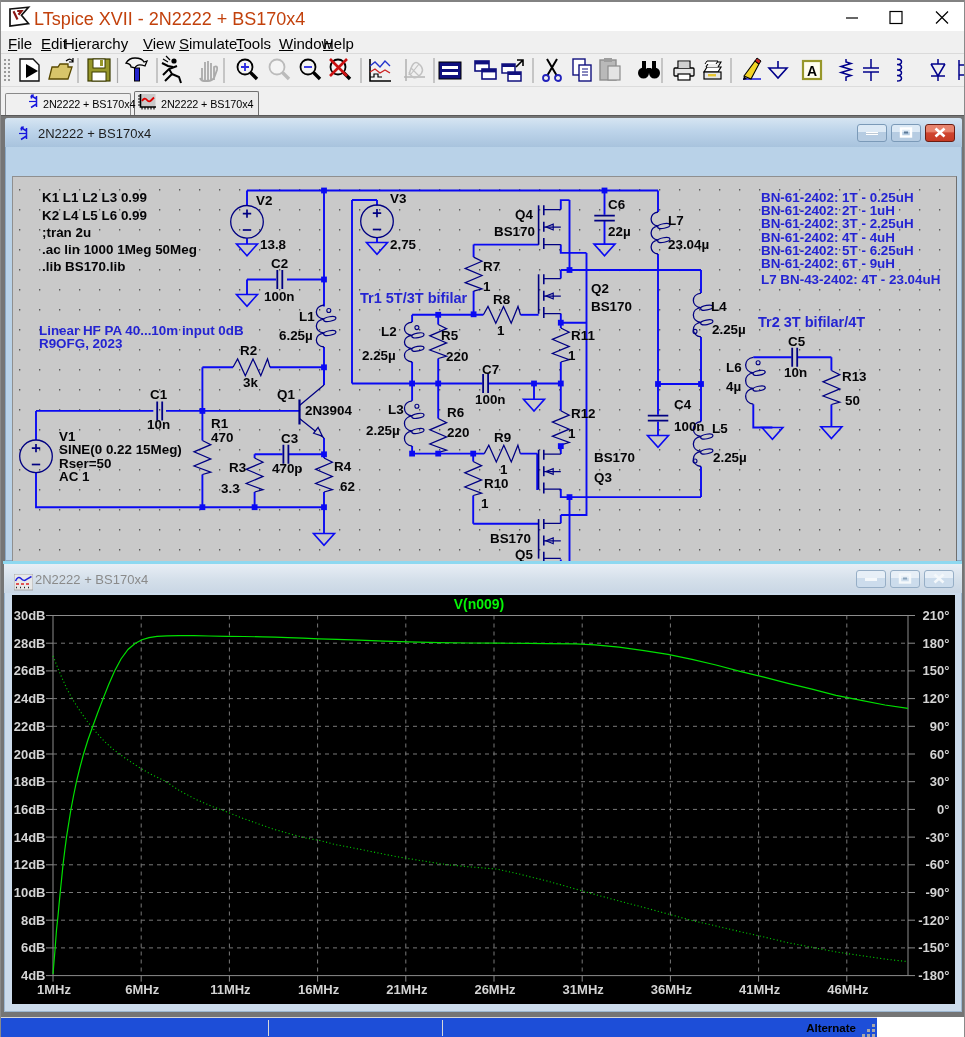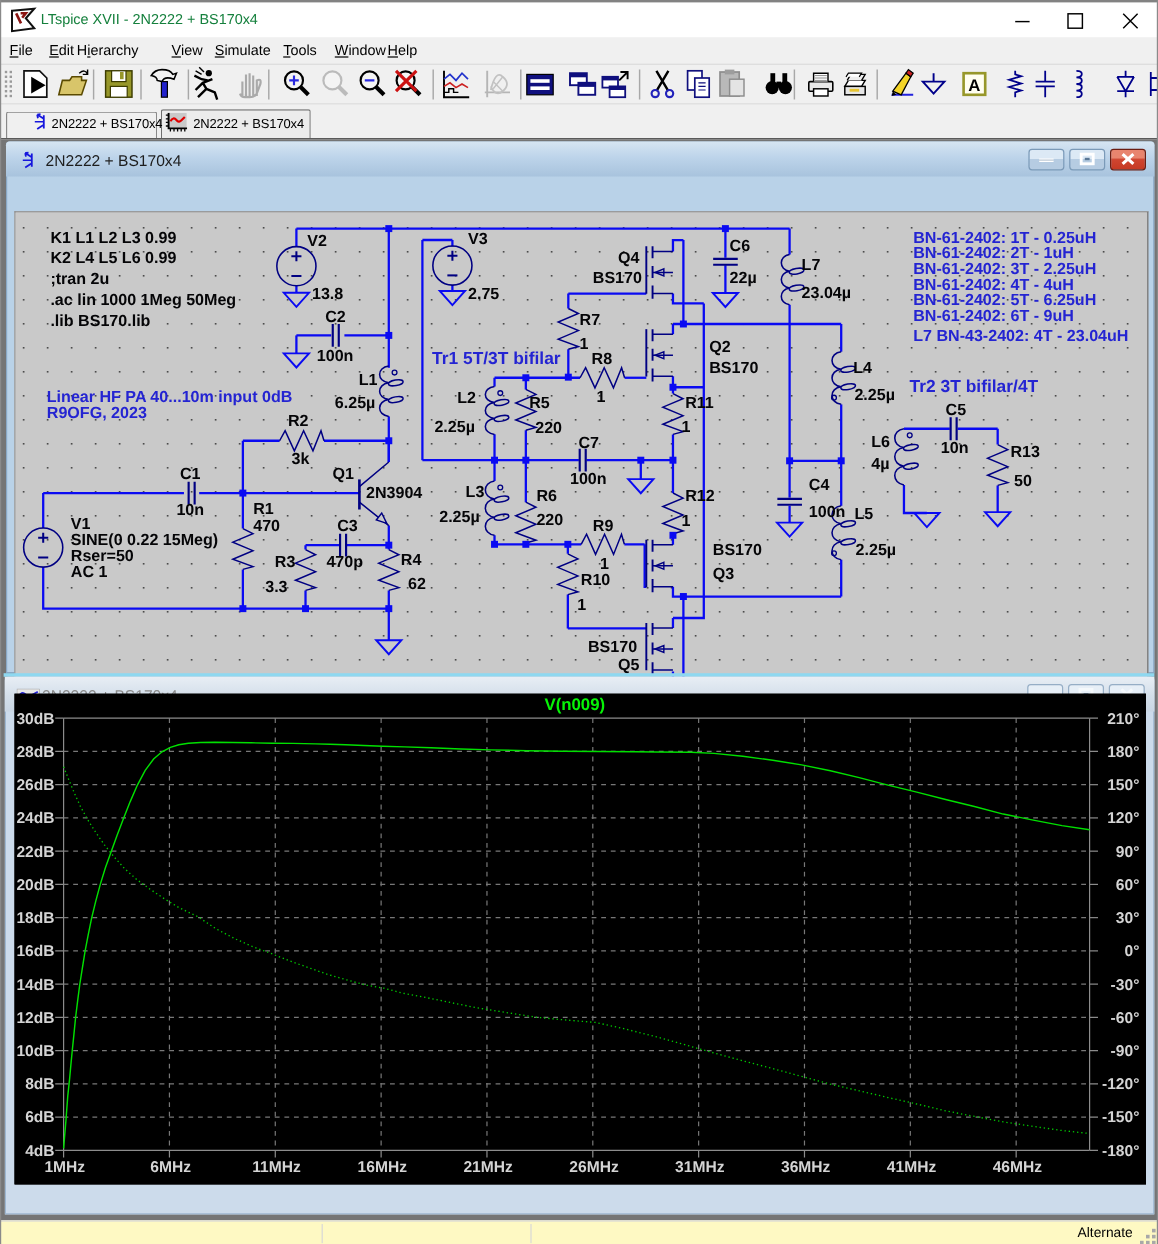--- a/index.html
+++ b/index.html
@@ -2,22 +2,22 @@
 <html><head>
 <meta charset="utf-8">
 <style>
   html,body{margin:0;padding:0;}
   body{width:965px;height:1037px;position:relative;overflow:hidden;
        font-family:"Liberation Sans",sans-serif;background:#fff;}
   .abs{position:absolute;}
   
   #appborder{left:0;top:0;width:965px;height:1037px;border-left:1px solid #8a8a8a;border-right:1px solid #8a8a8a;box-sizing:border-box;pointer-events:none;z-index:50;}
   #titlebar{left:0;top:0;width:965px;height:31px;background:#fff;border-top:2px solid #828282;box-sizing:border-box;}
-  #titletext{left:34px;top:9px;font-size:12px;color:#15803d;}
-  #menubar{left:0;top:31px;width:965px;height:22px;background:#f0f0f0;font-size:12px;color:#000;}
+  #titletext{left:34px;top:9px;font-size:18px;color:#c2410c;}
+  #menubar{left:0;top:31px;width:965px;height:22px;background:#f0f0f0;font-size:15px;color:#000;}
   .mi{position:absolute;top:4px;}
   .mi u{text-decoration:underline;}
   #toolbar{left:0;top:53px;width:965px;height:33px;background:#f0f0f0;border-top:1px solid #dadada;box-sizing:border-box;}
   #tabbar{left:0;top:86px;width:965px;height:30px;background:#f0f0f0;border-top:1px solid #dcdcdc;box-sizing:border-box;}
   .tab{position:absolute;top:3px;height:26px;background:#f0f0f0;border:1px solid #898989;border-bottom:none;border-radius:2px 2px 0 0;font-size:12px;color:#000;box-sizing:border-box;}
   #tabline{left:0;top:115px;width:965px;height:1px;background:#5a5a5a;}
   #mdi{left:0;top:116px;width:965px;height:901px;background:#757575;}
   
   .cw{position:absolute;border-radius:3px 3px 0 0;}
   #schwin{left:5px;top:2px;width:957px;height:443px;background:#b9d2e8;box-shadow:0 0 0 1px #8aa8c5 inset;}
@@ -25,21 +25,21 @@
   #schtitle .ttext{position:absolute;left:33px;top:8px;font-size:13px;color:#1d1d1d;}
   #schcanvas{left:7px;top:29px;width:943px;height:405px;background:#c9c9c9;border:1px solid #8f8f8f;border-right:1px solid #6f6f6f;margin-top:29px;}
   #wavewin{left:4px;top:448px;width:958px;height:448px;background:#ccdbeb;box-shadow:0 0 0 1px #9db7d1 inset;}
   #wavetitle{left:0;top:0;width:958px;height:29px;background:linear-gradient(#e8eef5,#d4dfea 55%,#c9d6e4);}
   #wavetitle .ttext{position:absolute;left:31px;top:8px;font-size:13px;color:#8a8a8a;}
   
   .mbtns{position:absolute;top:6px;display:flex;}
   .mbtn{width:30px;height:18px;margin-left:4px;border-radius:3px;border:1px solid #7b9ab8;box-sizing:border-box;position:relative;background:linear-gradient(#dce9f5 45%,#b6cce2 46%);}
   .mbtn.inact{border-color:#96aec6;background:linear-gradient(#e7eff7 45%,#ccdcec 46%);}
   .mbtn.close{background:linear-gradient(#e8846e 40%,#cf4530 50%,#c63a24);border-color:#6b1d12;}
-  #statusbar{left:0;top:1017px;width:965px;height:20px;background:#fef9c3;border-top:1px solid #d7d7d7;box-sizing:border-box;font-size:12px;color:#000;}
+  #statusbar{left:0;top:1017px;width:877px;height:20px;background:#1d4ed8;border-top:1px solid #d7d7d7;box-sizing:border-box;font-size:12px;color:#000;font-weight:bold;}
   #statustext{position:absolute;right:21px;top:4px;font-size:11.5px;}
 </style>
 </head>
 <body>
 <div class="abs" id="titlebar"></div>
 <div class="abs" id="titletext">LTspice XVII - 2N2222 + BS170x4</div>
 <svg class="abs" style="left:7px;top:5px" width="25" height="23" viewBox="0 0 25 23">
   <path d="M3 4 L21.5 2.2 L14.5 10.2 L21.5 18.5 L3 21 Z" fill="#fff" stroke="#111" stroke-width="1.7"></path>
   <path d="M6.5 6.2 L10.5 14.5 M10.2 6.0 L14.5 6.0 L11.5 9.8" stroke="#8b1512" stroke-width="2.2" fill="none"></path>
 </svg>
@@ -545,21 +545,21 @@
             <path d="M8 8.5 H20" stroke="#f4f8fb" stroke-width="3"></path>
           </svg></div>
       <div class="mbtn inact"><svg width="28" height="16">
             <rect x="9" y="3.5" width="10" height="8" fill="none" stroke="#f4f8fb" stroke-width="2.4"></rect>
             <rect x="12" y="6.5" width="4" height="2" fill="#8aa4bc"></rect>
           </svg></div>
       <div class="mbtn inact"><svg width="28" height="16">
             <path d="M9.5 3.5 L18.5 11.5 M18.5 3.5 L9.5 11.5" stroke="#f4f8fb" stroke-width="2.6"></path>
           </svg></div>
     </div>
-    <div class="abs" style="left:8px;top:14px;width:943px;height:409px;background:#000;">
+    <div class="abs" style="left:8px;top:31px;width:943px;height:409px;background:#000;">
       <svg id="wavesvg" width="943" height="409" viewBox="13 595 943 409">
           <rect x="13" y="595" width="943" height="410" fill="#000"></rect>
           <line x1="54.0" y1="615.5" x2="54.0" y2="981.6" stroke="#8c8c8c" stroke-width="1"></line>
           <line x1="142.2" y1="615.5" x2="142.2" y2="975.6" stroke="#787878" stroke-width="1" stroke-dasharray="4 4"></line>
           <line x1="142.2" y1="975.6" x2="142.2" y2="981.6" stroke="#8c8c8c" stroke-width="1"></line>
           <line x1="230.4" y1="615.5" x2="230.4" y2="975.6" stroke="#787878" stroke-width="1" stroke-dasharray="4 4"></line>
           <line x1="230.4" y1="975.6" x2="230.4" y2="981.6" stroke="#8c8c8c" stroke-width="1"></line>
           <line x1="318.6" y1="615.5" x2="318.6" y2="975.6" stroke="#787878" stroke-width="1" stroke-dasharray="4 4"></line>
           <line x1="318.6" y1="975.6" x2="318.6" y2="981.6" stroke="#8c8c8c" stroke-width="1"></line>
           <line x1="406.8" y1="615.5" x2="406.8" y2="975.6" stroke="#787878" stroke-width="1" stroke-dasharray="4 4"></line>

